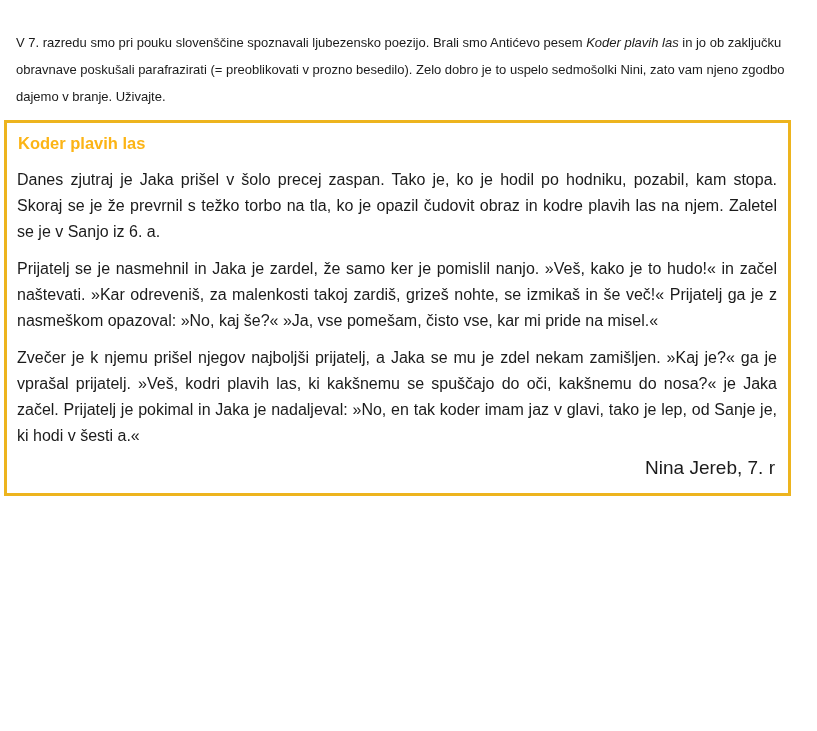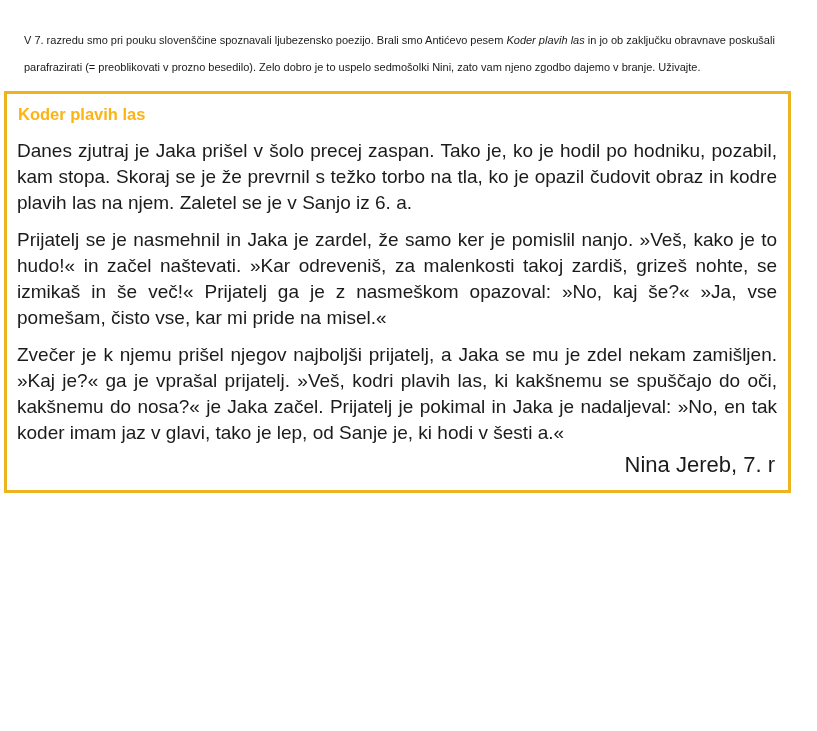--- a/index.html
+++ b/index.html
@@ -9,23 +9,23 @@
   }
   body {
     width: 817px;
     height: 731px;
     overflow: hidden;
     font-family: "Liberation Sans", "DejaVu Sans", sans-serif;
     color: #1b1b1b;
     -webkit-font-smoothing: antialiased;
   }
   .intro {
-    margin: 8px;
-    padding: 19px 30px 0 16px;
-    font-size: 11px;
+    margin: 0;
+    padding: 29px 30px 0 16px;
+    font-size: 13px;
     line-height: 27px;
     text-align: left;
   }
   .intro em {
     font-style: italic;
   }
   .story-box {
     box-sizing: border-box;
     margin: 10px 26px 0 4px;
     width: 787px;
@@ -35,30 +35,30 @@
   }
   .story-title {
     margin: 2px 0 12px 1px;
     font-size: 16.5px;
     font-weight: bold;
     color: #fcb415; 
     line-height: 24px;
   }
   .story-box p.story-par {
     margin: 0 0 11px 0;
-    font-size: 19px;
+    font-size: 16px;
     line-height: 26px;
     text-align: justify;
   }
   .story-box p.story-par:last-of-type {
     margin-bottom: 6px;
   }
   .signature {
     margin: 4px 2px 2px 0;
-    font-size: 22px;
+    font-size: 19px;
     line-height: 26px;
     text-align: right;
   }
 </style>
 </head>
 <body>
 
 <p class="intro"><span>V 7. razredu smo pri pouku slovenščine spoznavali ljubezensko poezijo. Brali smo Antićevo pesem </span><em>Koder plavih las</em><span> in jo ob zaključku obravnave poskušali parafrazirati (= preoblikovati v prozno besedilo). Zelo dobro je to uspelo sedmošolki Nini, zato vam njeno zgodbo dajemo v branje. Uživajte.</span></p>
 
 <div class="story-box" style="border-color: rgb(237, 180, 30);">

